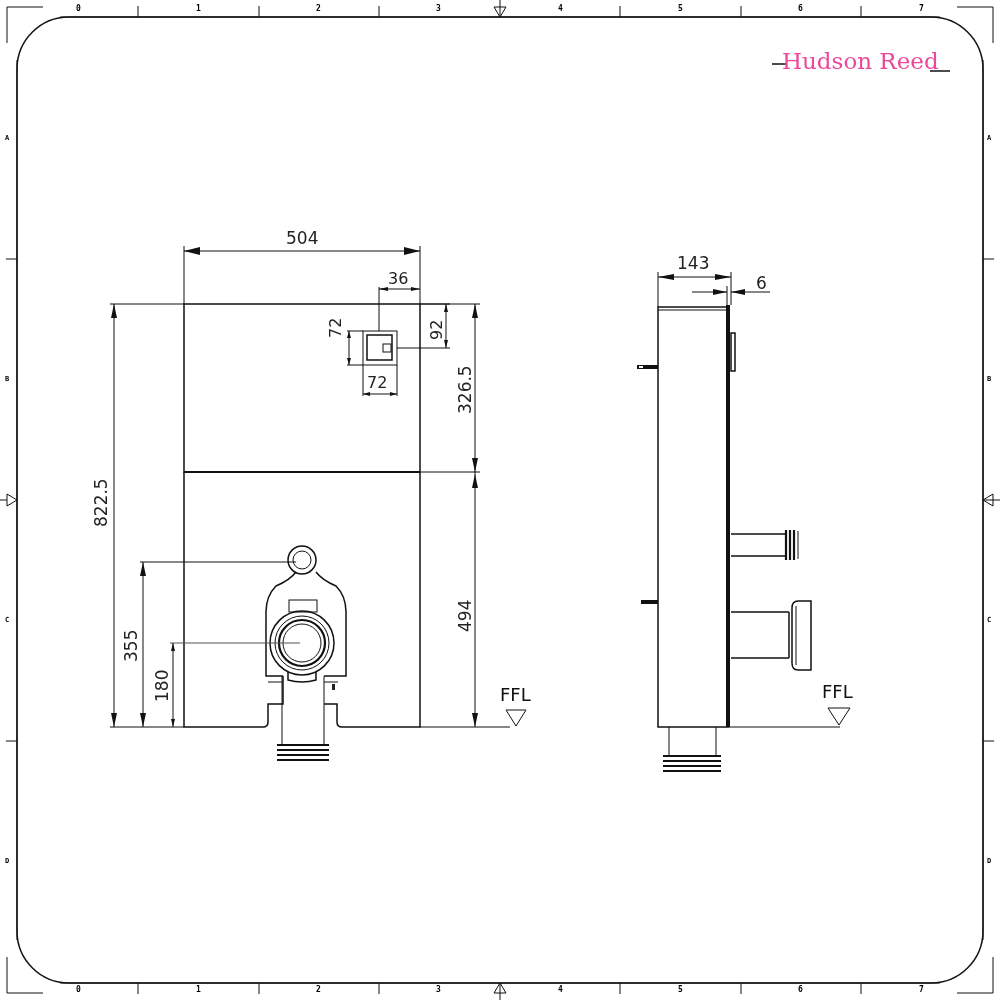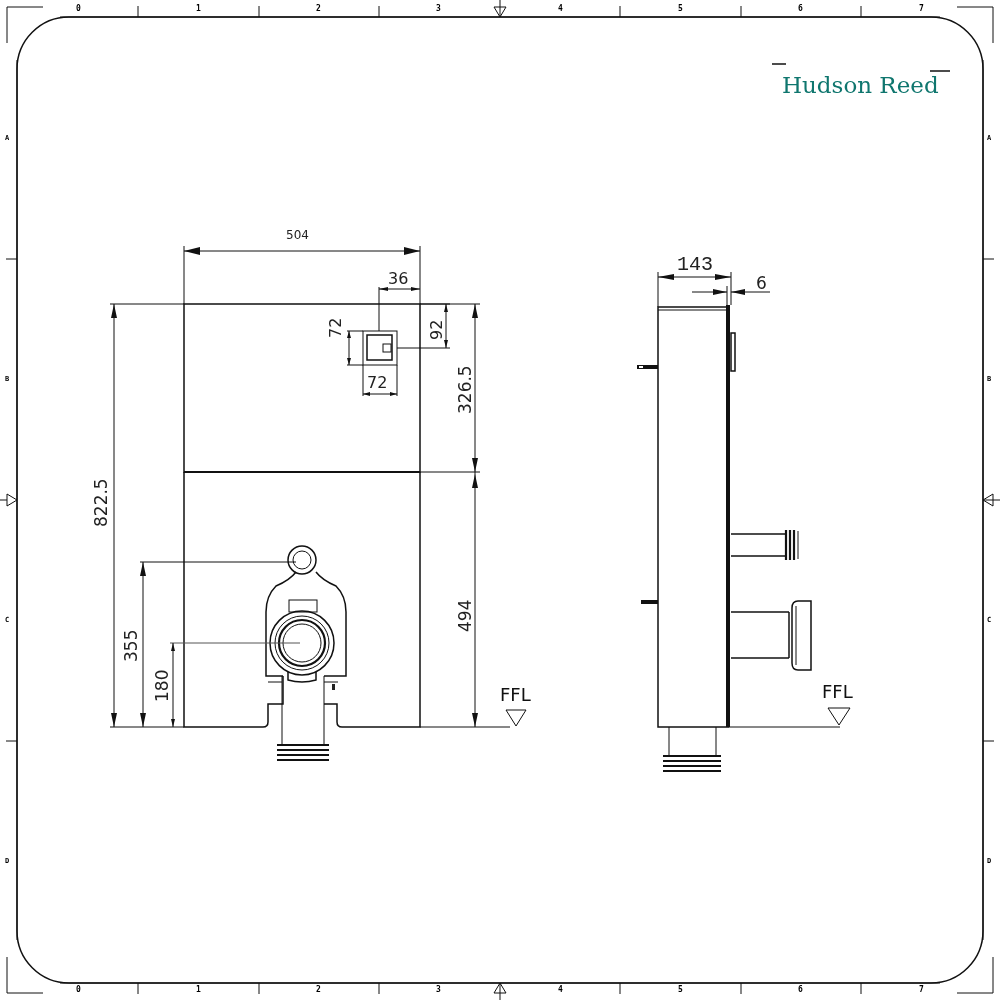--- a/index.html
+++ b/index.html
@@ -183,21 +183,21 @@
     <line class="ln thin" x1="727" y1="286" x2="727" y2="305"></line>
     <line class="ln thin" x1="692" y1="292" x2="727" y2="292"></line>
     <line class="ln thin" x1="731" y1="292" x2="770" y2="292"></line>
     <path d="M727,292 l-14,-3 v6 z M731,292 l14,-3 v6 z" fill="#111"></path>
   </g>
 
   <line class="ln med" x1="772" y1="64" x2="786" y2="64"></line>
   <line class="ln med" x1="930" y1="71" x2="950" y2="71"></line>
 </svg>
 
-<div class="overlay" style="left:782px;top:48px;font-family:'DejaVu Serif',serif;font-size:23px;color:#0f766e;margin-top:24px;">Hudson Reed</div>
+<div class="overlay" style="left:782px;top:48px;font-family:'DejaVu Serif',serif;font-size:23px;color:#ec4899;">Hudson Reed</div>
 
 <div class="overlay" style="top:4px;left:0;width:1000px;height:12px;font-family:'DejaVu Sans Mono',monospace;font-size:8px;font-weight:bold;">
   <span class="overlay" style="left:76px">0</span>
   <span class="overlay" style="left:196px">1</span>
   <span class="overlay" style="left:316px">2</span>
   <span class="overlay" style="left:436px">3</span>
   <span class="overlay" style="left:558px">4</span>
   <span class="overlay" style="left:678px">5</span>
   <span class="overlay" style="left:798px">6</span>
   <span class="overlay" style="left:919px">7</span>
@@ -220,27 +220,27 @@
   <span class="overlay" style="top:616px">C</span>
   <span class="overlay" style="top:857px">D</span>
 </div>
 <div class="overlay" style="left:987px;top:0;width:10px;height:1000px;font-family:'DejaVu Sans Mono',monospace;font-size:7px;font-weight:bold;">
   <span class="overlay" style="top:134px">A</span>
   <span class="overlay" style="top:375px">B</span>
   <span class="overlay" style="top:616px">C</span>
   <span class="overlay" style="top:857px">D</span>
 </div>
 
-<div class="overlay" style="left:286px;top:228px;font-size:12px;color:#222;">504</div>
+<div class="overlay" style="left:286px;top:228px;font-size:17px;color:#222;">504</div>
 <div class="overlay" style="left:388px;top:269px;font-size:16px;color:#222;">36</div>
 <div class="overlay" style="left:367px;top:373px;font-size:16px;color:#222;">72</div>
 <div class="overlay" style="left:326px;top:338px;font-size:16px;color:#222;transform:rotate(-90deg);transform-origin:left top;">72</div>
 <div class="overlay" style="left:427px;top:340px;font-size:16px;color:#222;transform:rotate(-90deg);transform-origin:left top;">92</div>
 <div class="overlay" style="left:455px;top:414px;font-size:17px;color:#222;transform:rotate(-90deg);transform-origin:left top;">326.5</div>
 <div class="overlay" style="left:455px;top:632px;font-size:17px;color:#222;transform:rotate(-90deg);transform-origin:left top;">494</div>
 <div class="overlay" style="left:91px;top:527px;font-size:17px;color:#222;transform:rotate(-90deg);transform-origin:left top;">822.5</div>
 <div class="overlay" style="left:121px;top:662px;font-size:17px;color:#222;transform:rotate(-90deg);transform-origin:left top;">355</div>
 <div class="overlay" style="left:152px;top:702px;font-size:17px;color:#222;transform:rotate(-90deg);transform-origin:left top;">180</div>
 <div class="overlay" style="left:500px;top:684px;font-size:18px;color:#111;">FFL</div>
 
-<div class="overlay" style="left:677px;top:253px;font-size:20px;color:#222;font-family:Liberation Mono, monospace;">143</div>
+<div class="overlay" style="left:677px;top:253px;font-size:17px;color:#222;">143</div>
 <div class="overlay" style="left:756px;top:273px;font-size:17px;color:#222;">6</div>
 <div class="overlay" style="left:822px;top:681px;font-size:18px;color:#111;">FFL</div>
 
 </body></html>

